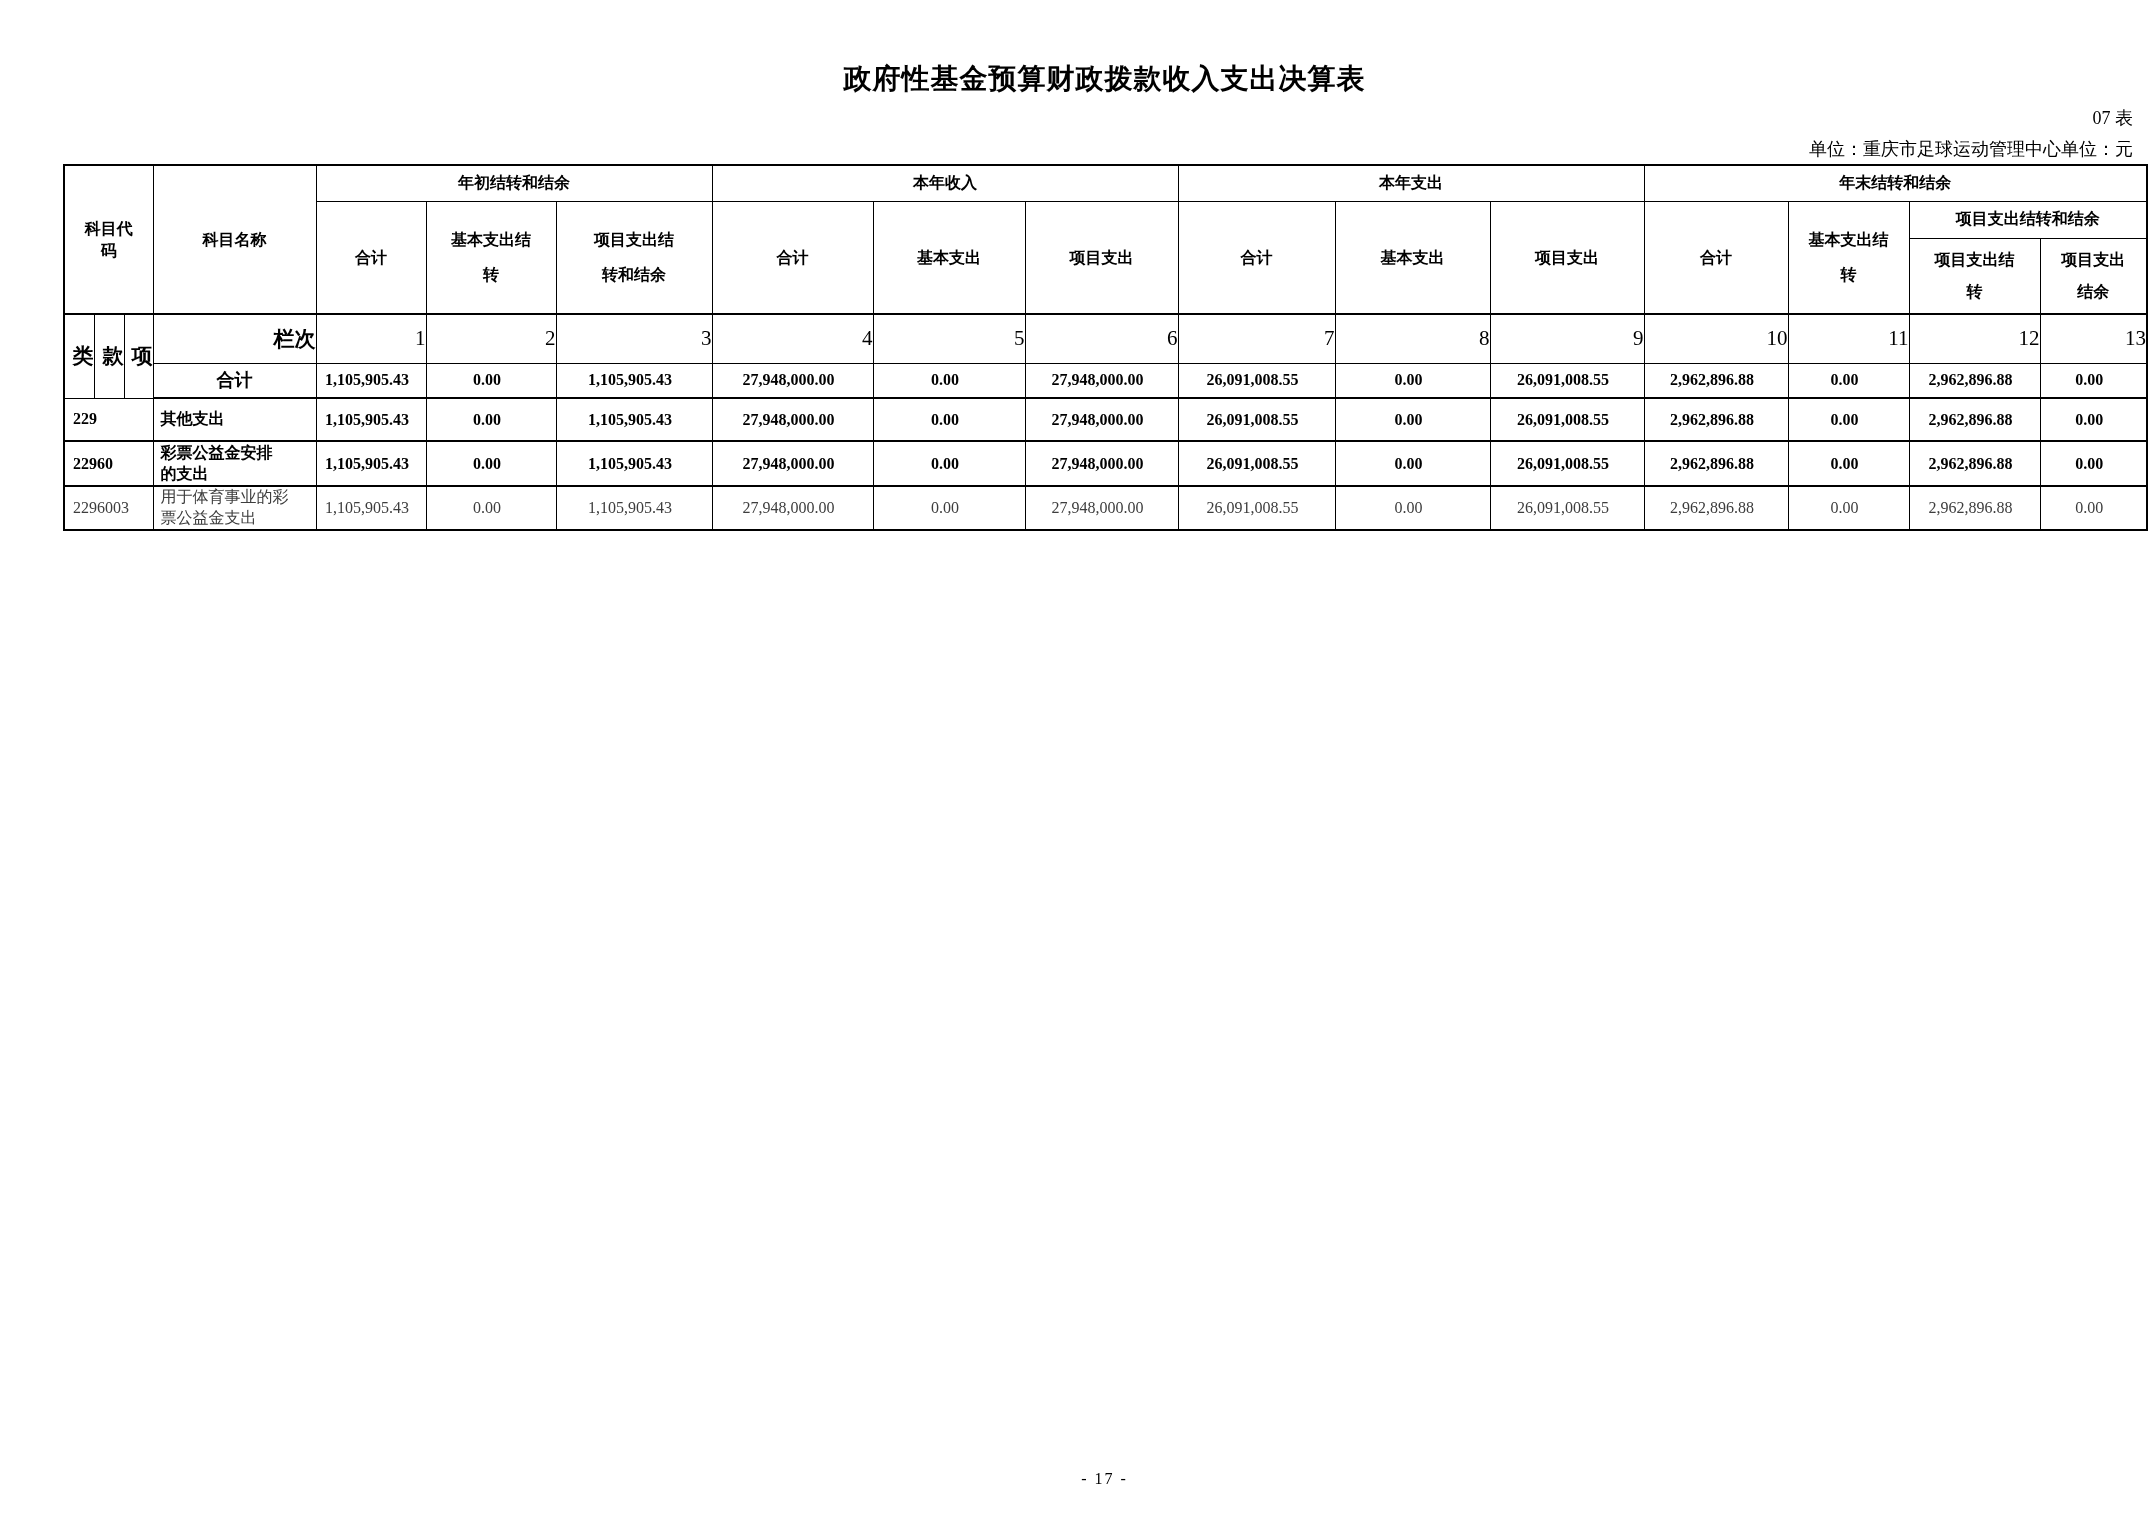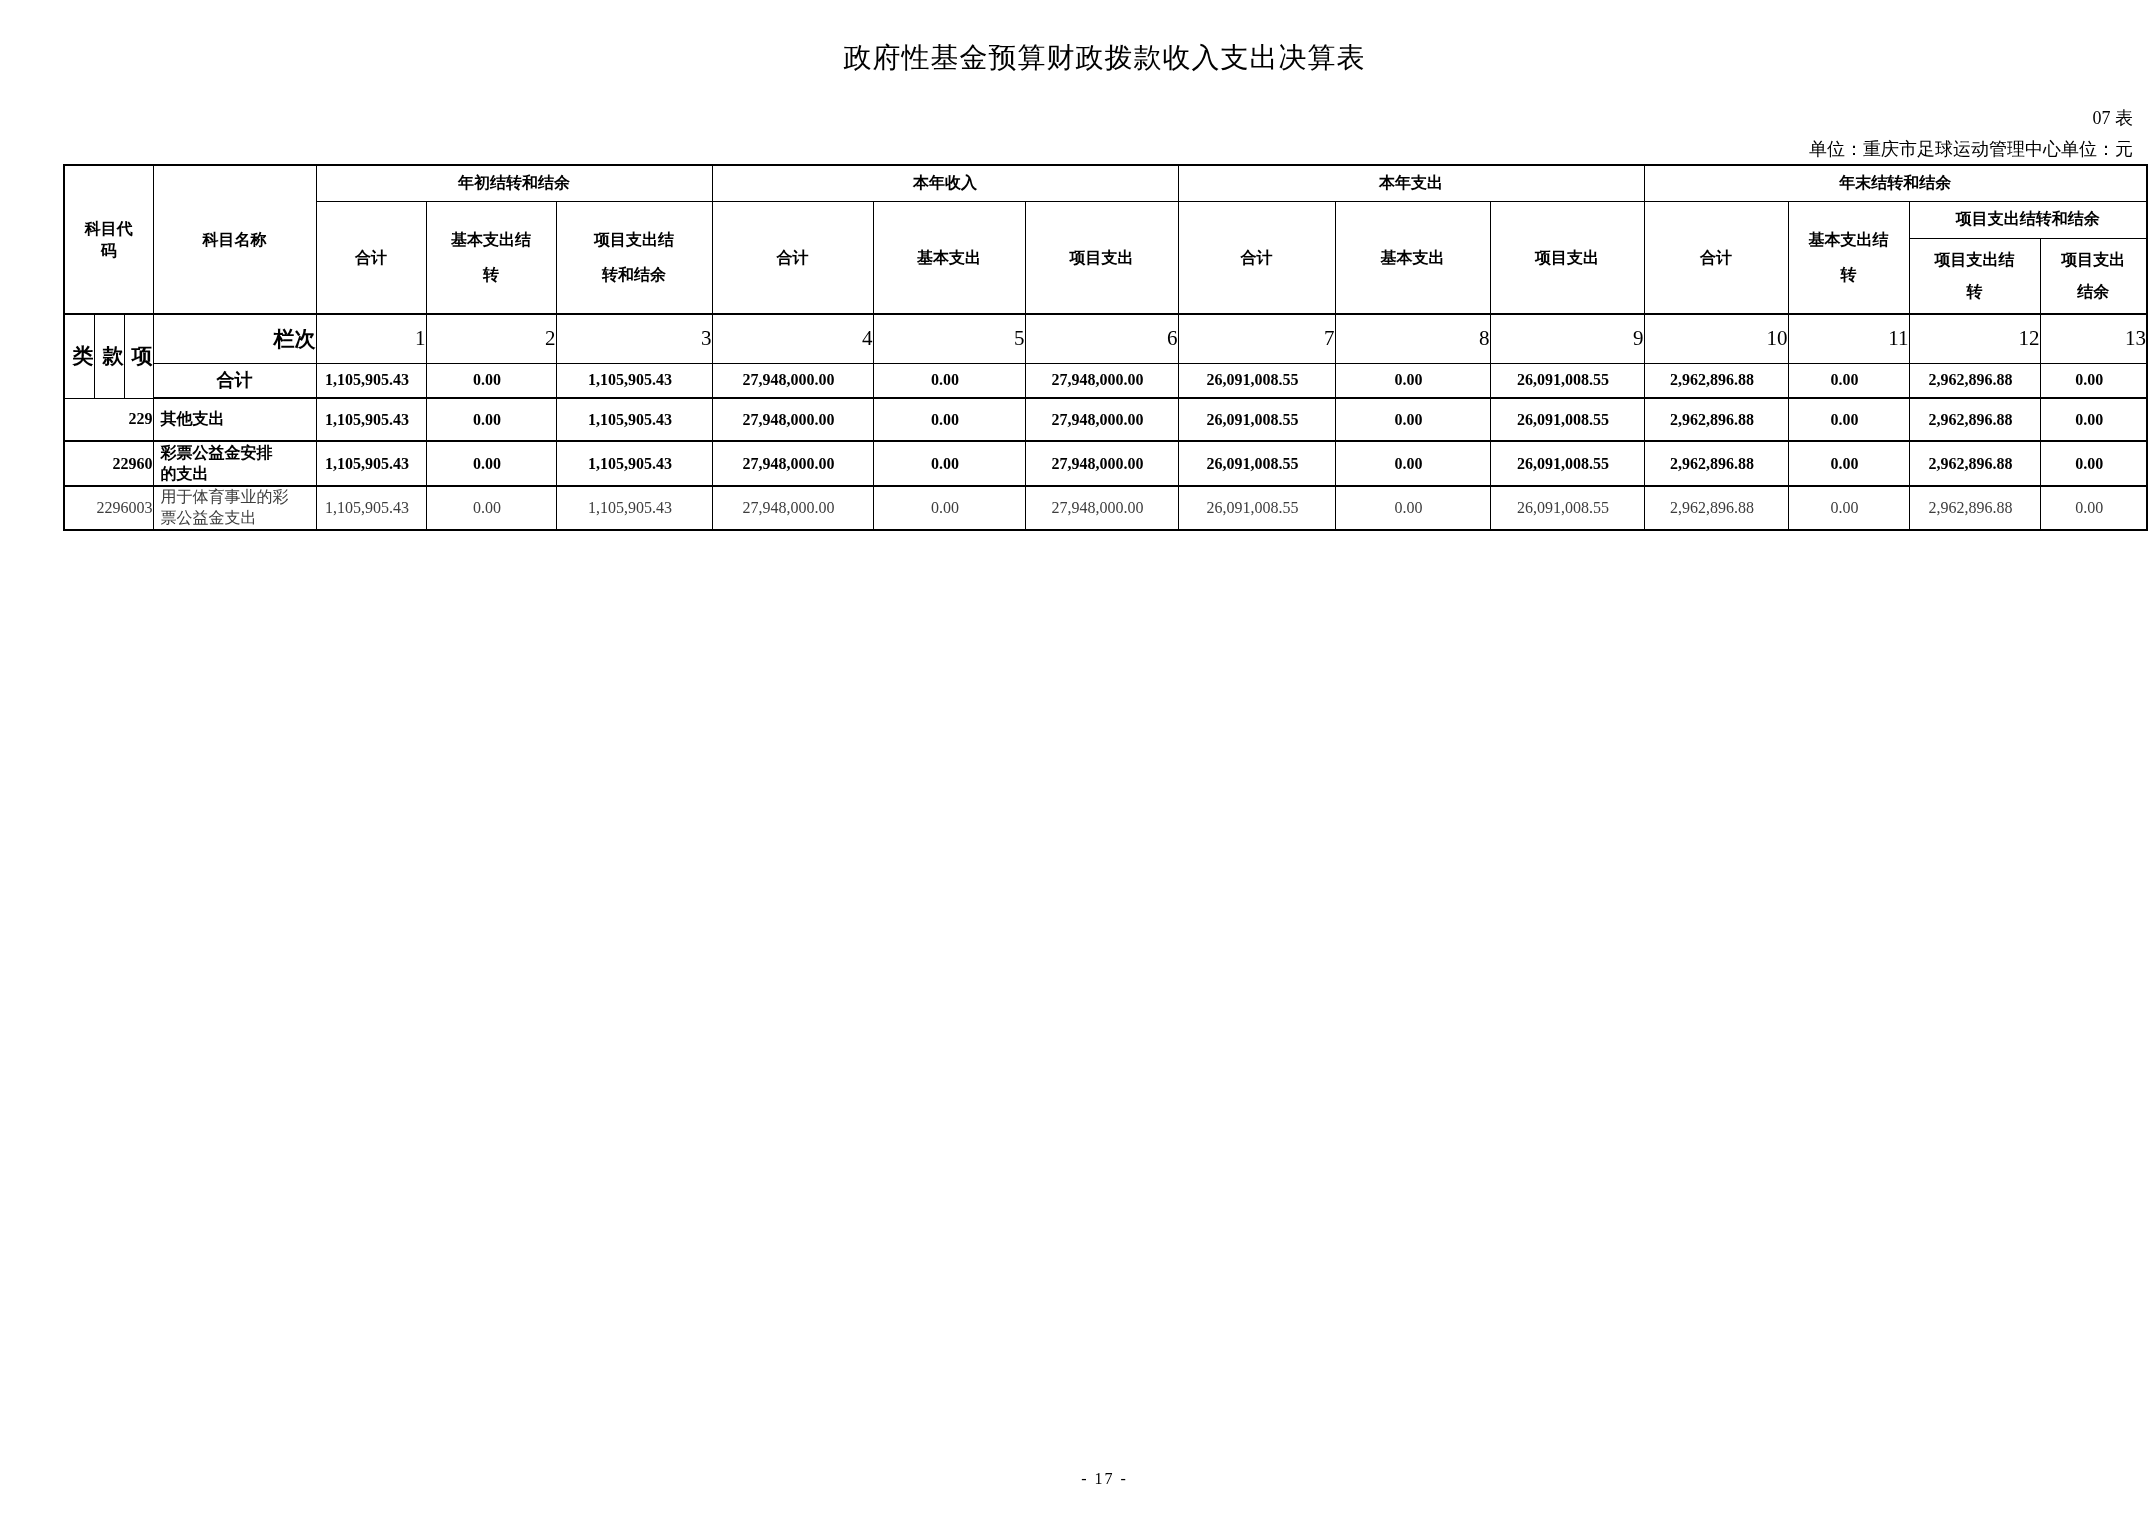--- a/index.html
+++ b/index.html
@@ -1,39 +1,39 @@
 <!DOCTYPE html>
 <html><head>
 <meta charset="utf-8">
 <style>
   html,body{margin:0;padding:0;background:#fff;}
   .page{position:relative;width:2149px;height:1520px;background:#ffffff;overflow:hidden;
         font-family:"Liberation Serif","DejaVu Serif",serif;color:#000;}
-  .title{position:absolute;top:39px;left:63px;width:2083px;text-align:center;
-         font-size:28px;font-weight:normal;letter-spacing:1px;}
+  .title{position:absolute;top:60px;left:63px;width:2083px;text-align:center;
+         font-size:28px;font-weight:bold;letter-spacing:1px;}
   .table-no{position:absolute;top:106px;right:16px;font-size:18px;}
   .unit-row{position:absolute;top:137px;left:72px;width:2061px;display:flex;
             justify-content:flex-end;font-size:18px;}
   table.acct{position:absolute;left:63px;top:164px;width:2083px;border-collapse:collapse;
              table-layout:fixed;background:#fff;border:2px solid #000;}
   .acct th,.acct td{border:1px solid #000;padding:0;overflow:hidden;vertical-align:middle;
                     white-space:pre-line;}
   .acct th{font-weight:bold;font-size:16px;text-align:center;line-height:2.2;}
   tr.h1{height:36px;} tr.h2{height:37px;} tr.h3{height:76px;}
   tr.h1 th{line-height:1.35;}
   th.th-code{line-height:2.2;}
   th.sg{line-height:1.3;}
   tr.h3 th{line-height:2.0;}
   tr.lanci{height:49px;}
   tr.lanci td{border-top-width:2px;text-align:right;font-size:21px;}
   td.kp{font-size:18px;font-weight:bold;}
   td.lanci-label{font-size:18px;font-weight:bold;}
   tr.trow{height:35px;} tr.r229{height:43px;} tr.r22960{height:45px;} tr.r2296003{height:43px;}
   tr.trow > td, tr.r229 > td, tr.r22960 > td{border-bottom-width:2px;}
-  td.code-c{text-align:right;padding-left:15px;font-size:16px;}
+  td.code-c{text-align:left;padding-left:8px;font-size:16px;}
   td.name-c{text-align:left;padding-left:7px;font-size:16px;line-height:1.3;}
   td.val{text-align:center;padding-right:8px;font-size:16px;}
   tr.bold td{font-weight:bold;}
   tr.light td{font-weight:normal;color:#3d3d3d;}
   tr.trow td.name-c{text-align:center;padding-left:0;font-size:18px;}
   .footer{position:absolute;top:1470px;left:63px;width:2083px;text-align:center;
           font-size:16px;letter-spacing:2px;}
 </style>
 </head>
 <body>

